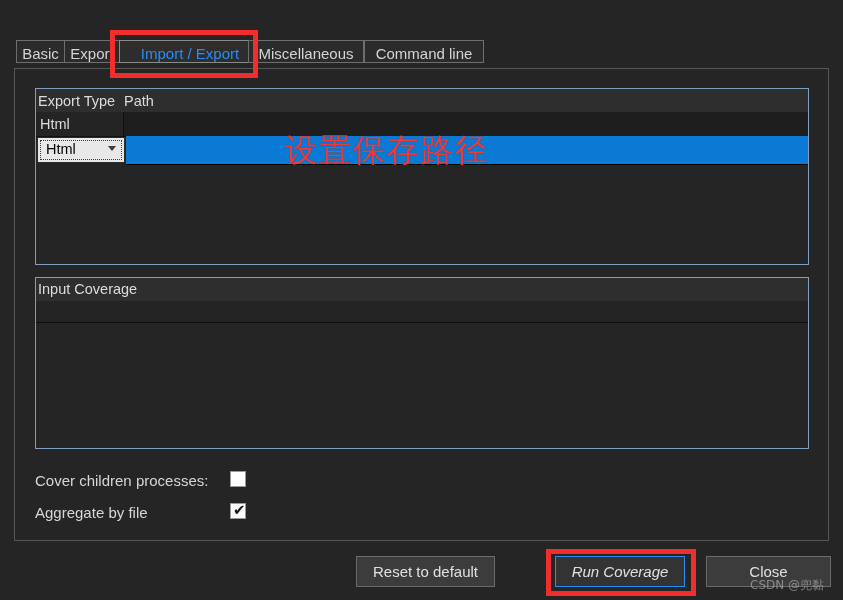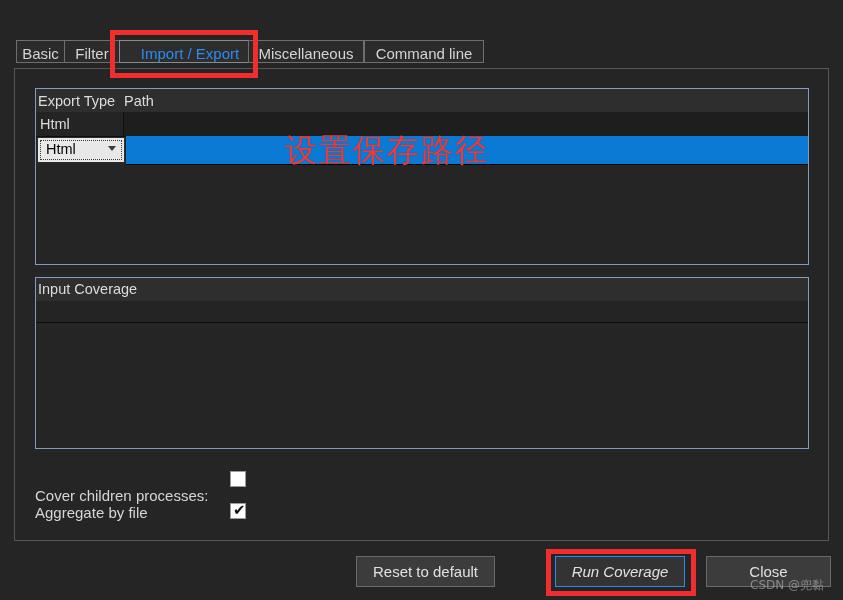--- a/index.html
+++ b/index.html
@@ -171,21 +171,21 @@
 <body>
 
 <div class="app">
 
 
   <div class="tabstrip">
     <div class="tab" style="left:16px;width:49px;">
       <span>Basic</span>
     </div>
     <div class="tab" style="left:64px;width:56px;">
-      <span>Filter</span>
+      <span>Export</span>
     </div>
     <div class="tab selected" style="left:119px;width:130px;padding-left:12px;">
       <span>Import / Export</span>
     </div>
     <div class="tab" style="left:248px;width:116px;">
       <span>Miscellaneous</span>
     </div>
     <div class="tab" style="left:364px;width:120px;">
       <span>Command line</span>
     </div>
@@ -216,21 +216,21 @@
 
   <div class="ann-cn">设置保存路径</div>
 
   <div class="grid2">
     <div class="grid2-head">
       <span>Input Coverage</span>
     </div>
     <div class="grid2-sub"></div>
   </div>
 
-  <div class="cb-row" style="top:484px;width:260px;text-align:center;">
+  <div class="cb-row" style="top:469px;width:260px;text-align:center;">
     <span class="cb-label">Cover children processes:</span>
   </div>
   <div class="cbox" style="left:230px;top:471px;">
     <span class="tick"></span>
   </div>
 
   <div class="cb-row" style="top:501px;width:260px;">
     <span class="cb-label">Aggregate by file</span>
   </div>
   <div class="cbox" style="left:230px;top:503px;">

